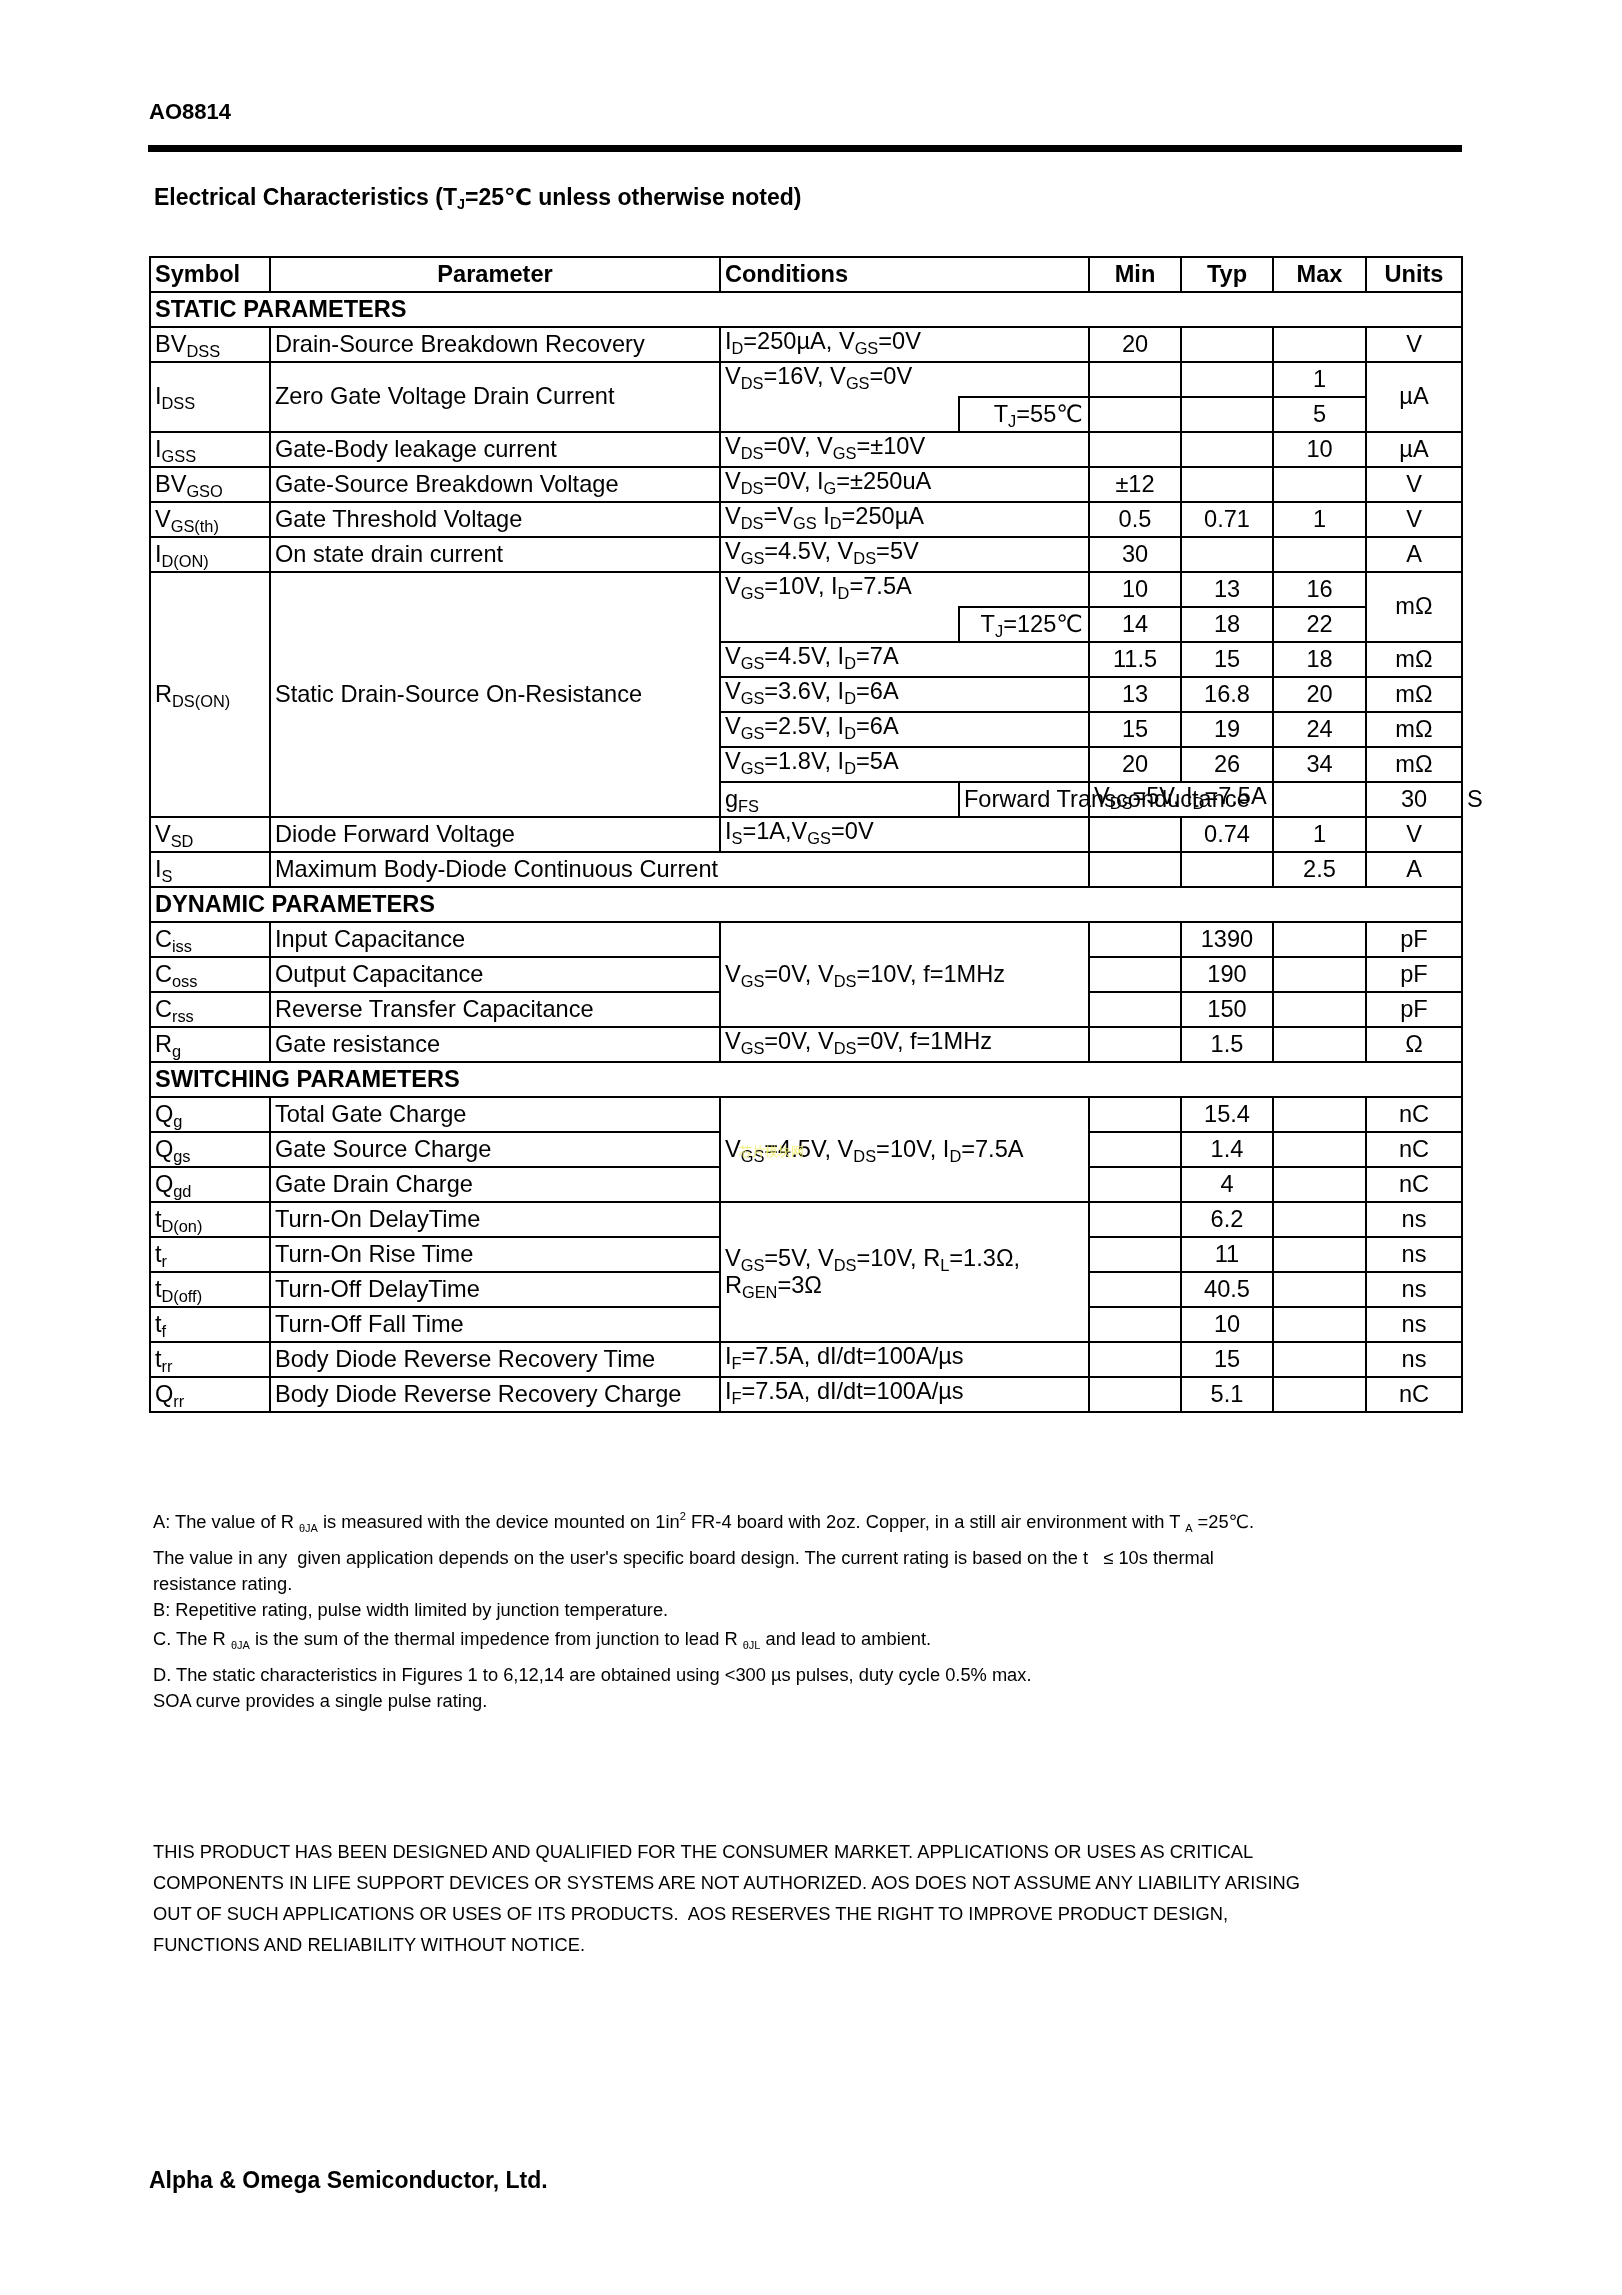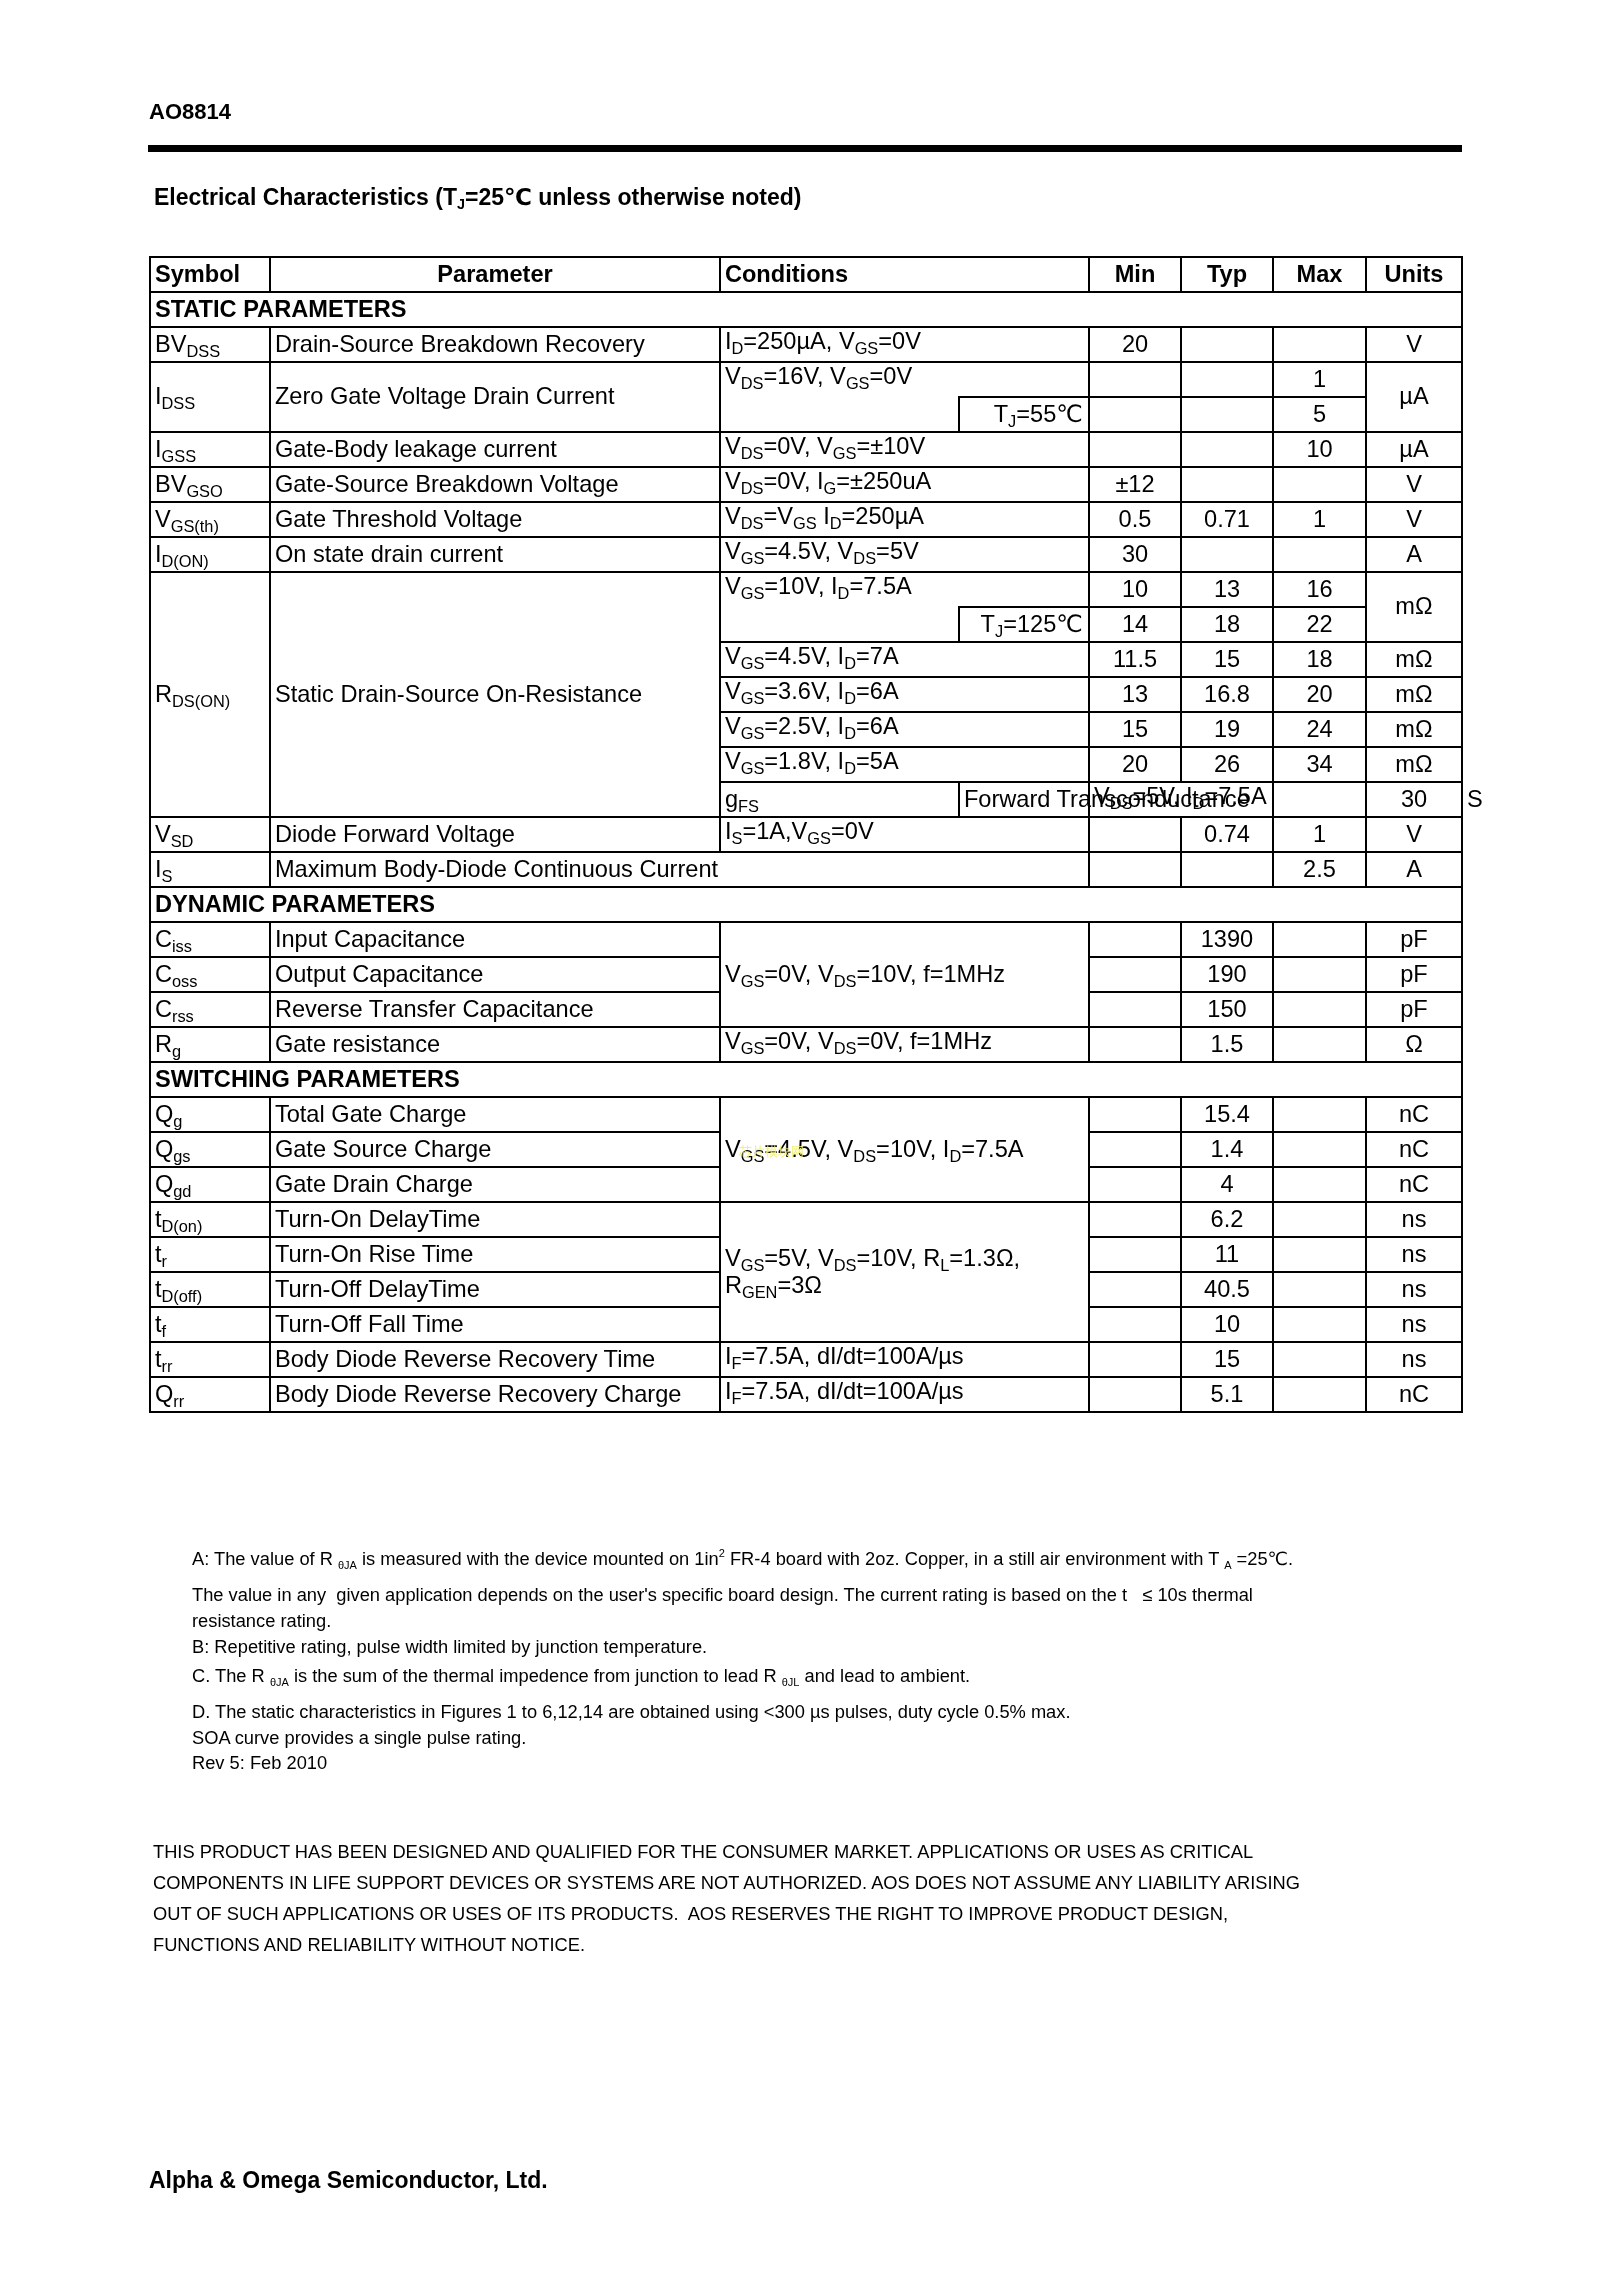--- a/index.html
+++ b/index.html
@@ -15,21 +15,21 @@
   table.spec td sub { font-size: 16.4px; vertical-align: -5.2px; line-height: 0; }
   table.spec .hdr td { font-weight: bold; margin-top: 28px; }
   table.spec .num { text-align: center; }
   table.spec .sec td { font-weight: bold; }
   table.spec .ctr { text-align: center; }
   table.spec .right { text-align: right; padding-right: 5.2px; }
   table.spec .cond-line { display: block; }
 
   .watermark { position: absolute; left: 739px; top: 1143px; font-size: 13px; color: #f2f07a; }
 
-  .notes { position: absolute; left: 153px; top: 1539px; width: 1308px; font-size: 18.3px; line-height: 29px; margin-left: 39px; }
+  .notes { position: absolute; left: 153px; top: 1502px; width: 1308px; font-size: 18.3px; line-height: 29px; }
   .notes p { margin: 0; white-space: nowrap; }
   .notes sub { font-size: 11px; vertical-align: -3.9px; }
   .notes sup { font-size: 11px; vertical-align: 7.9px; }
 
   .disclaimer { position: absolute; left: 153px; top: 1836px; width: 1308px; font-size: 18.3px; line-height: 31px; }
   .disclaimer p { margin: 0; white-space: nowrap; }
 
   .company { position: absolute; left: 149px; top: 2167px; font-size: 23px; font-weight: bold; }
 </style>
 </head>
@@ -337,21 +337,20 @@
 <div class="watermark">芯片模块网</div>
 
 <div class="notes">
   <p><span>A: The value of R </span><sub>θJA</sub><span> is measured with the device mounted on 1in</span><sup>2</sup><span> FR-4 board with 2oz. Copper, in a still air environment with T </span><sub>A</sub><span> =25℃.</span></p>
   <p style="white-space:pre">The value in any  given application depends on the user's specific board design. The current rating is based on the t   ≤ 10s thermal</p>
   <p style="line-height:23.6px">resistance rating.</p>
   <p>B: Repetitive rating, pulse width limited by junction temperature.</p>
   <p><span>C. The R </span><sub>θJA</sub><span> is the sum of the thermal impedence from junction to lead R </span><sub>θJL</sub><span> and lead to ambient.</span></p>
   <p>D. The static characteristics in Figures 1 to 6,12,14 are obtained using &lt;300 µs pulses, duty cycle 0.5% max.</p>
   <p style="line-height:23.6px">SOA curve provides a single pulse rating.</p>
-  <p style="line-height:26px">Rev 5: Feb 2010</p>
 </div>
 
 <div class="disclaimer">
   <p>THIS PRODUCT HAS BEEN DESIGNED AND QUALIFIED FOR THE CONSUMER MARKET. APPLICATIONS OR USES AS CRITICAL</p>
   <p>COMPONENTS IN LIFE SUPPORT DEVICES OR SYSTEMS ARE NOT AUTHORIZED. AOS DOES NOT ASSUME ANY LIABILITY ARISING</p>
   <p style="white-space:pre">OUT OF SUCH APPLICATIONS OR USES OF ITS PRODUCTS.  AOS RESERVES THE RIGHT TO IMPROVE PRODUCT DESIGN,</p>
   <p>FUNCTIONS AND RELIABILITY WITHOUT NOTICE.</p>
 </div>
 
 <div class="company">Alpha &amp; Omega Semiconductor, Ltd.</div>

